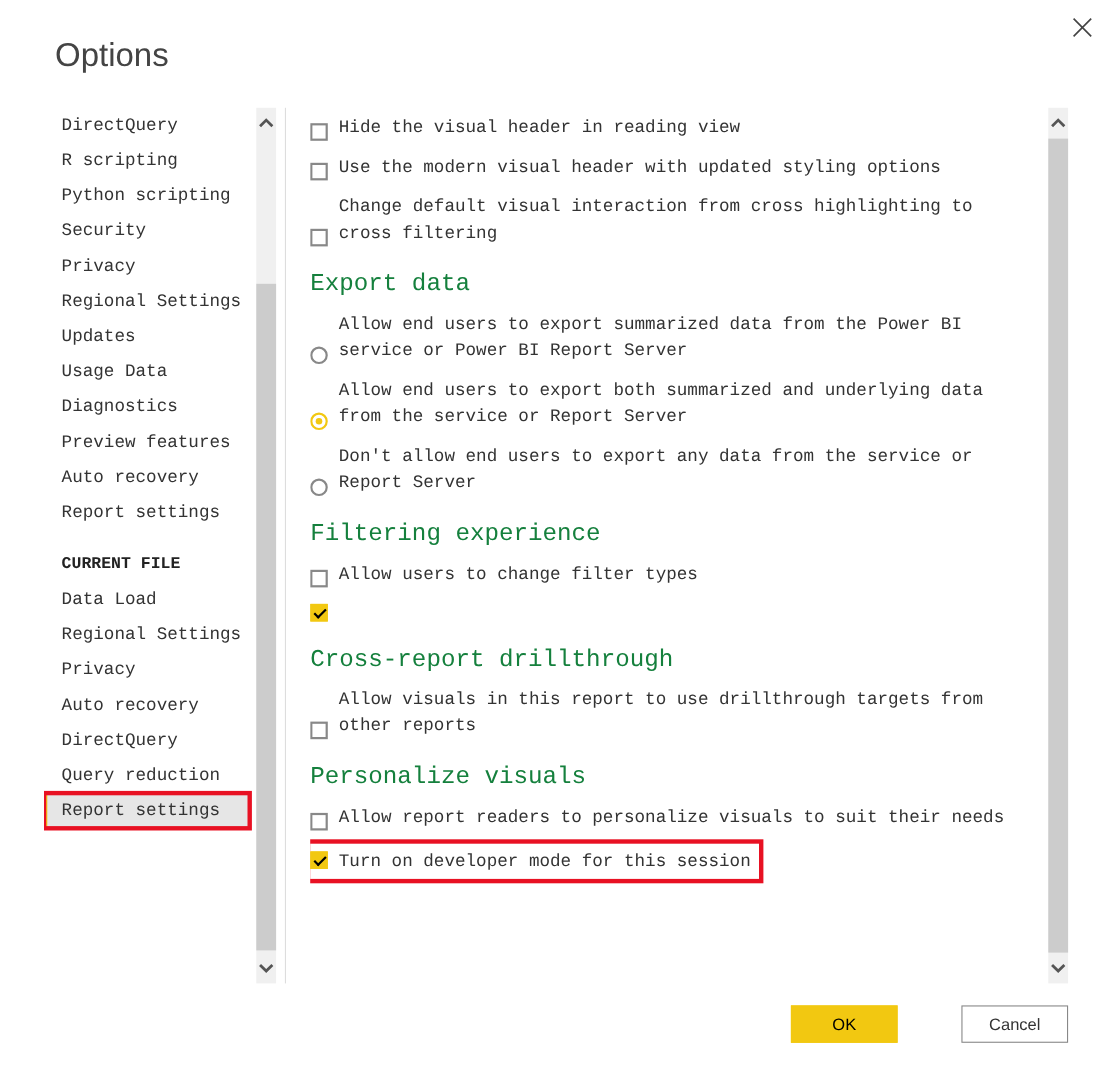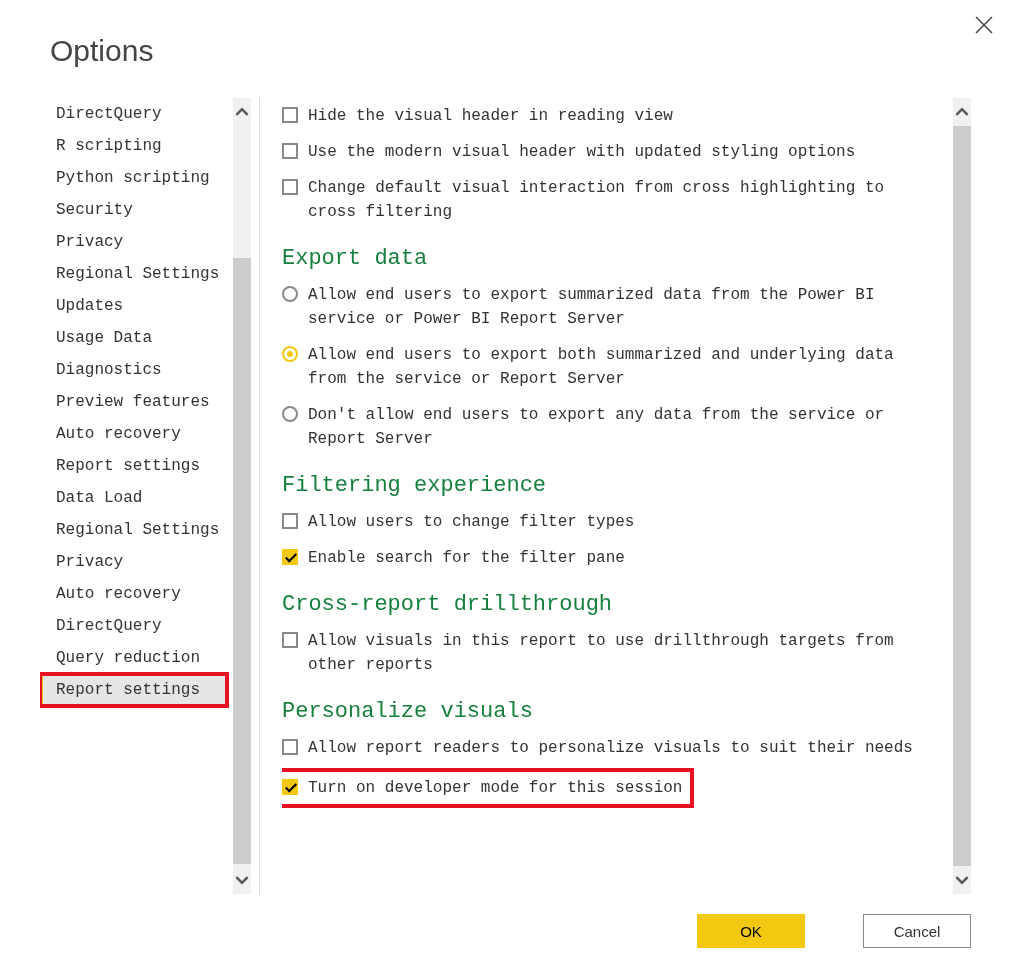--- a/index.html
+++ b/index.html
@@ -125,21 +125,21 @@
   .ct-scroll-thumb {
     position: absolute;
     left: 0;
     right: 0;
     top: 28px;
     bottom: 28px;
     background: #ccc;
   }
   .opt-row {
     display: flex;
-    align-items: flex-start;
+    align-items: flex-end;
     padding: 6px 0;
     line-height: 1.5;
     font-size: 16px;
     color: #333;
   }
   .chk, .rad {
     width: 16px;
     height: 16px;
     border: 2px solid #888;
     margin-right: 10px;
@@ -191,21 +191,21 @@
   }
   
   .footer {
     position: absolute;
     right: 40px;
     bottom: 26px;
     display: flex;
     gap: 14px;
   }
   .btn {
-    width: 108px;
+    width: 97px;
     height: 34px;
     display: flex;
     align-items: center;
     justify-content: center;
     font-size: 15px;
     cursor: pointer;
   }
   .btn-primary {
     background: #f2c811;
     border: 1px solid #f2c811;
@@ -239,20 +239,21 @@
       <div class="sidebar-item">Security</div>
       <div class="sidebar-item">Privacy</div>
       <div class="sidebar-item">Regional Settings</div>
       <div class="sidebar-item">Updates</div>
       <div class="sidebar-item">Usage Data</div>
       <div class="sidebar-item">Diagnostics</div>
       <div class="sidebar-item">Preview features</div>
       <div class="sidebar-item">Auto recovery</div>
       <div class="sidebar-item">Report settings</div>
 
+      <div class="section-header">CURRENT FILE</div>
 
       <div class="sidebar-item">Data Load</div>
       <div class="sidebar-item">Regional Settings</div>
       <div class="sidebar-item">Privacy</div>
       <div class="sidebar-item">Auto recovery</div>
       <div class="sidebar-item">DirectQuery</div>
       <div class="sidebar-item">Query reduction</div>
       <div class="sidebar-item selected highlight-red">Report settings</div>
     </div>
     <div class="sb-scroll-track">
@@ -299,21 +300,20 @@
         <span>Don't allow end users to export any data from the service or Report Server</span>
       </div>
 
       <div class="group-heading">Filtering experience</div>
       <div class="opt-row">
         <span class="chk"></span>
         <span>Allow users to change filter types</span>
       </div>
       <div class="opt-row">
         <span class="chk checked"></span>
-        <span>Enable search for the filter pane</span>
       </div>
 
       <div class="group-heading">Cross-report drillthrough</div>
       <div class="opt-row">
         <span class="chk"></span>
         <span>Allow visuals in this report to use drillthrough targets from other reports</span>
       </div>
 
       <div class="group-heading">Personalize visuals</div>
       <div class="opt-row">

